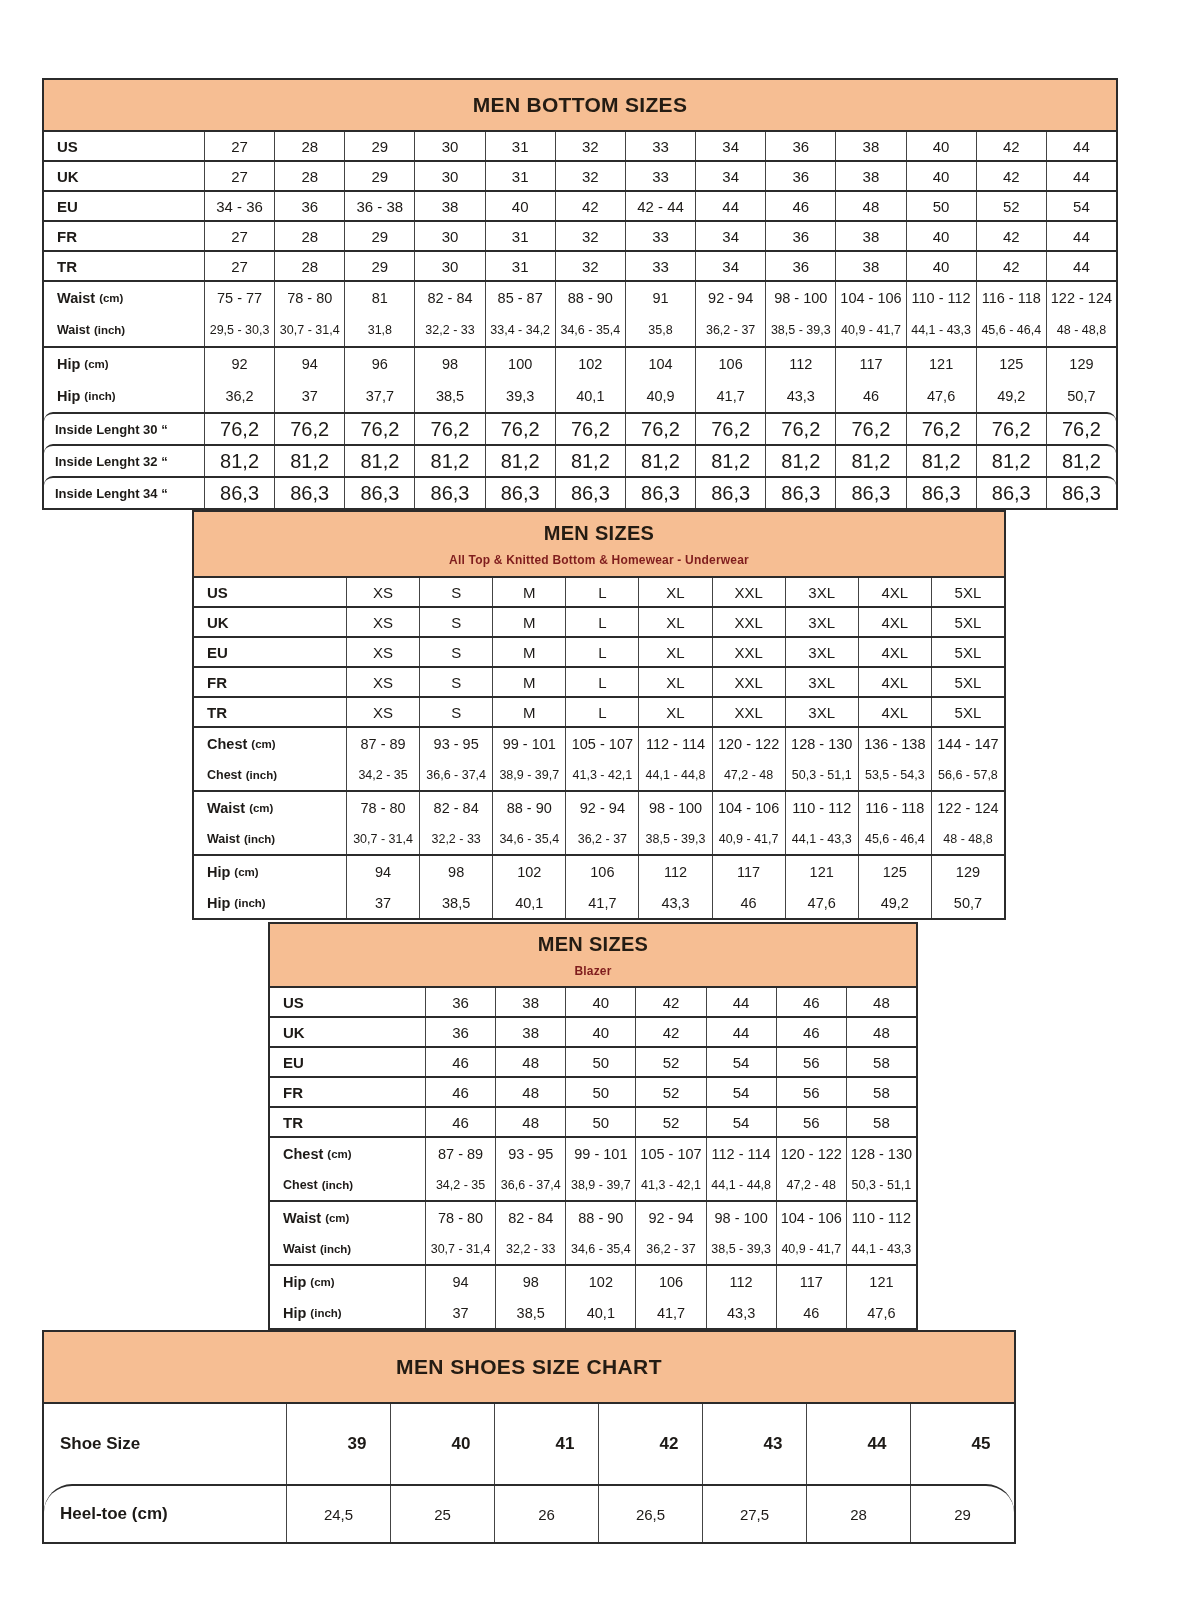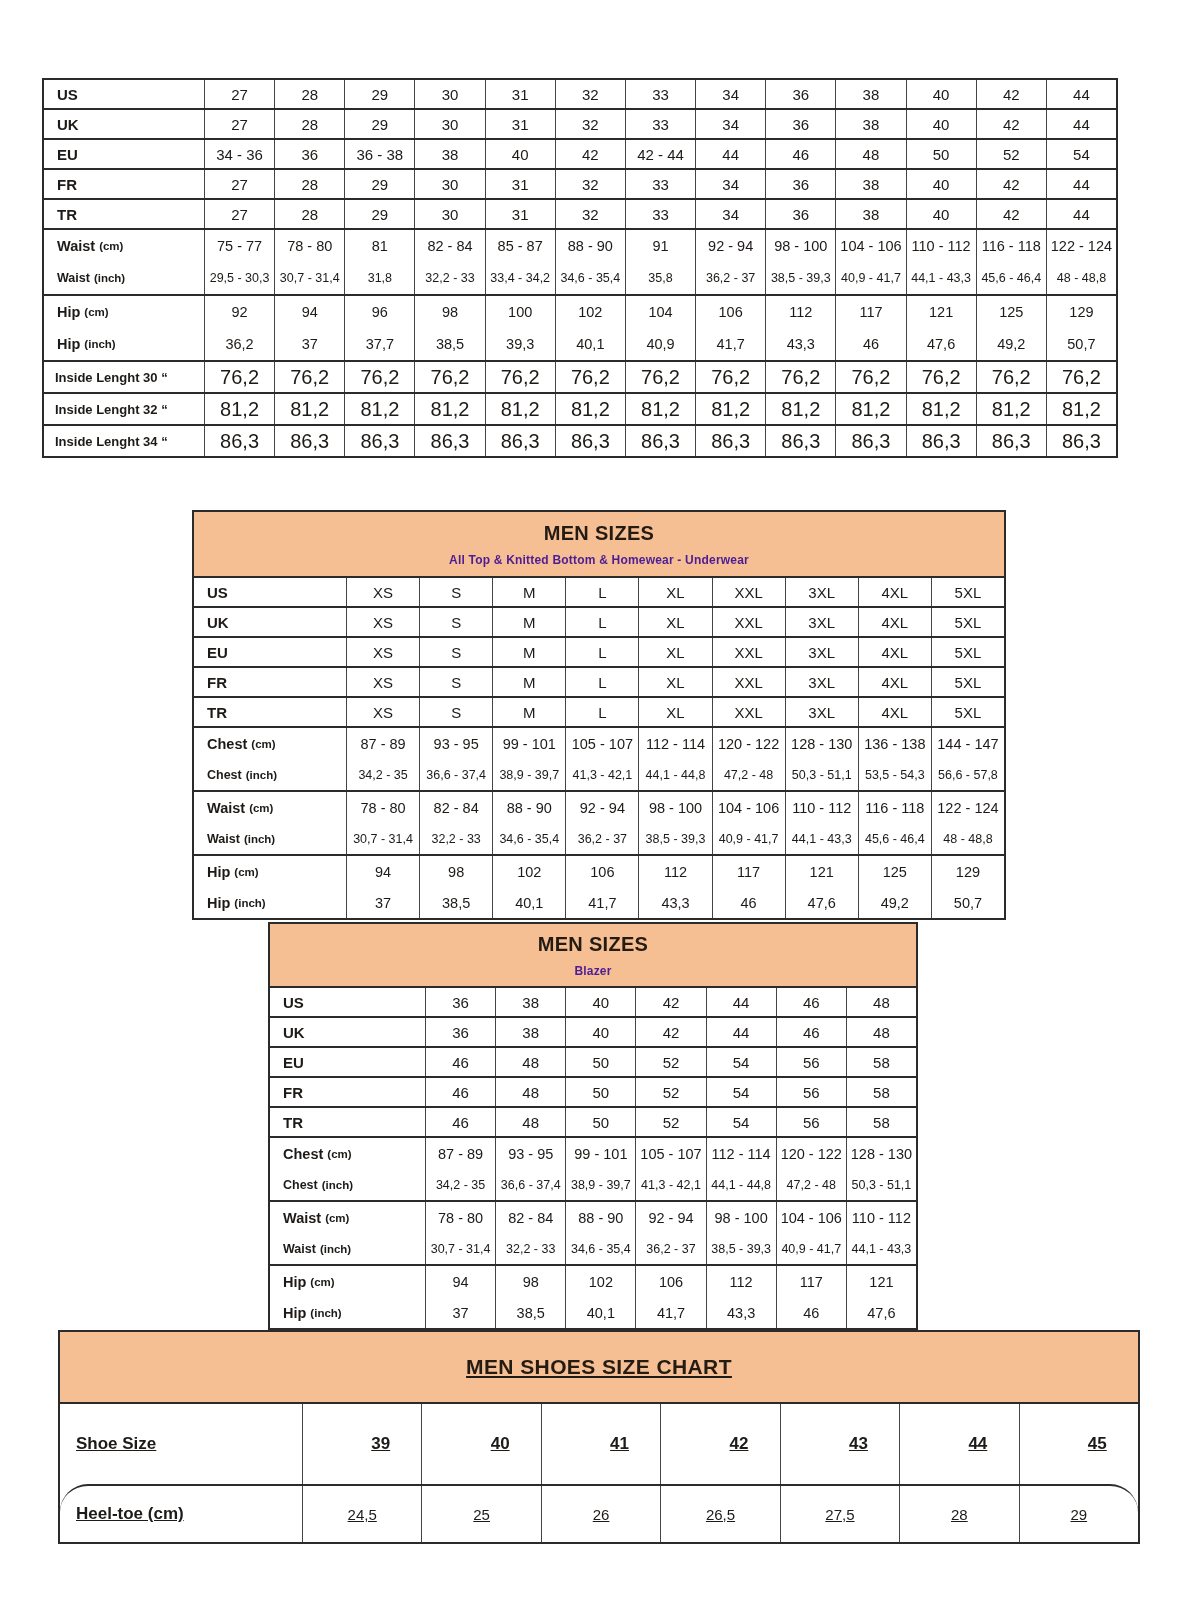--- a/index.html
+++ b/index.html
@@ -16,77 +16,80 @@
     border:2px solid #2b2b2b;
     box-sizing:border-box;
   }
   .tbl-header{
     background:#F6BE93;
     border-bottom:2px solid #2b2b2b;
     display:flex;flex-direction:column;align-items:center;justify-content:center;
     text-align:center;
   }
   .tbl-title{font-weight:bold;font-size:21px;letter-spacing:.3px;color:#241c13;line-height:1.1;}
-  .tbl-sub{font-weight:bold;font-size:12px;color:#4c1d95;margin-top:9px;letter-spacing:.2px;}
+  .tbl-sub{font-weight:bold;font-size:12px;color:#7f1d1d;margin-top:9px;letter-spacing:.2px;}
 
   .row{display:grid;grid-template-columns:var(--cols);}
   .row.sep{border-top:2px solid #2b2b2b;}
   .cell{
     display:flex;align-items:center;justify-content:center;
     border-left:1.5px solid #444444;
     box-sizing:border-box;
     font-size:15px;white-space:nowrap;overflow:hidden;
   }
   .cell.label{border-left:none;justify-content:flex-start;padding-left:13px;font-weight:bold;}
   .cell.label .note{font-weight:bold;font-size:11.5px;margin-left:4px;}
 
   
   .r-size{height:28px;}
   .r-size .cell{font-size:15px;}
   .r-m{height:32px;}
   .r-m .cell{font-size:14.5px;}
   .r-mi{height:32px;}
   .r-mi .cell{font-size:12.5px;}
-  .r-inside{height:30px;}
+  .r-inside{height:30px;border-radius:9px;}
   .r-inside .cell{font-size:20px;}
   .r-inside .cell.label{font-size:13px;padding-left:11px;}
 
   
   #t1{left:42px;top:78px;width:1076px;--cols:160px repeat(13,1fr);}
   #t1 .tbl-header{height:50px;}
 
   
   #t2{left:192px;top:510px;width:814px;--cols:152px repeat(9,1fr);}
   #t2 .tbl-header{height:64px;}
   #t2 .tbl-title{font-size:20px;}
   #t2 .r-m,#t2 .r-mi{height:31px;}
 
   
   #t3{left:268px;top:922px;width:650px;--cols:155px repeat(7,1fr);}
   #t3 .tbl-header{height:62px;}
   #t3 .tbl-title{font-size:20px;}
   #t3 .r-m,#t3 .r-mi{height:31px;}
 
   
-  #t4{left:58px;top:1330px;width:1082px;text-decoration:underline;--cols:242px repeat(7,1fr);}
+  #t4{left:42px;top:1330px;width:974px;--cols:242px repeat(7,1fr);}
   #t4 .tbl-header{height:70px;}
   #t4 .tbl-title{font-size:21px;letter-spacing:.4px;}
   .r-shoe{height:80px;}
   .r-shoe .cell{font-size:17px;font-weight:bold;padding-left:37px;}
   .r-shoe .cell.label{font-size:17px;padding-left:16px;}
   .r-heel{height:56px;border-radius:28px;}
   .r-heel .cell{font-size:15px;}
   .r-heel .cell.label{font-size:17px;padding-left:16px;}
 </style>
 </head>
 <body>
 
 <div class="sheet">
 
   <section class="tbl" id="t1">
+    <div class="tbl-header">
+      <div class="tbl-title">MEN BOTTOM SIZES</div>
+    </div>
     <div>
         <div class="row r-size">
           <div class="cell label">
             <span>US</span>
           </div>
           <div class="cell val">27</div>
           <div class="cell val">28</div>
           <div class="cell val">29</div>
           <div class="cell val">30</div>
           <div class="cell val">31</div>

